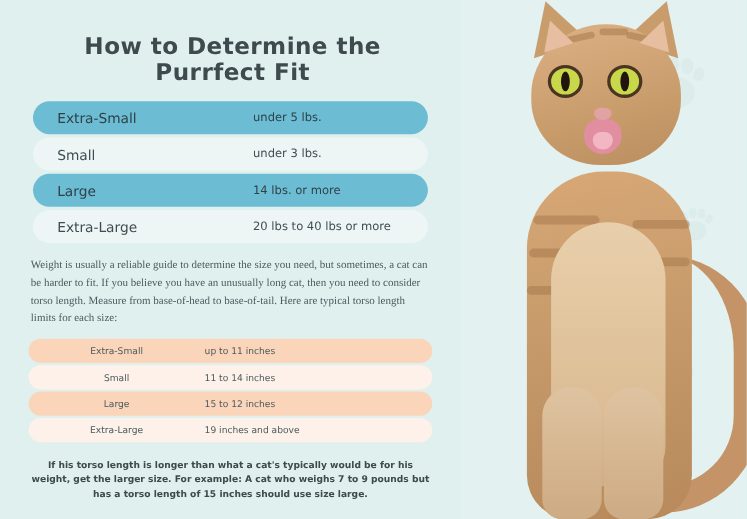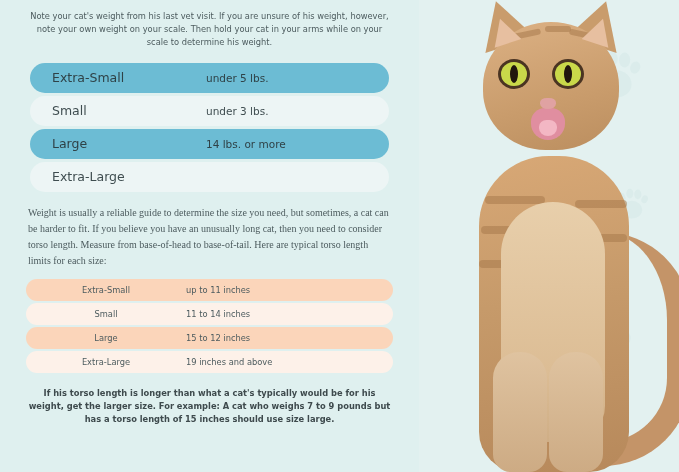--- a/index.html
+++ b/index.html
@@ -207,20 +207,21 @@
     padding-left: 22px;
     box-sizing: border-box;
     font-size: 12.5px;
     color: #3f4d50;
   }
   .size-row.alt-a .label,
   .size-row.alt-a .value { color: #2f4247; }
   .size-row .value {
     font-size: 10.5px;
     color: #3f4d50;
+    margin-left: 24px;
   }
   .mid-note {
     margin: 13px 28px 0 28px;
     font-size: 10px;
     line-height: 1.6;
     color: #4c5b5e;
     font-family: Liberation Serif, serif;
   }
   .torso-table {
     margin: 10px 26px 0 26px;
@@ -255,38 +256,39 @@
     text-align: center;
   }
 </style>
 </head>
 <body>
 
 <div class="page">
 
   <div class="content">
 
-
-    <div class="intro">Note your cat's weight from his last vet visit. If you are unsure of his weight, however, note your own weight on your scale. Then hold your cat in your arms while on your scale to determine his weight.</div>
+    <div class="title">How to Determine the Purrfect Fit</div>
+
 
     <div class="size-table">
       <div class="size-row alt-a">
         <div class="label">Extra-Small</div>
         <div class="value">under 5 lbs.</div>
       </div>
       <div class="size-row alt-b">
         <div class="label">Small</div>
         <div class="value">under 3 lbs.</div>
       </div>
       <div class="size-row alt-a">
         <div class="label">Large</div>
         <div class="value">14 lbs. or more</div>
       </div>
       <div class="size-row alt-b">
         <div class="label">Extra-Large</div>
+        <div class="value">20 lbs to 40 lbs or more</div>
       </div>
     </div>
 
     <div class="mid-note">Weight is usually a reliable guide to determine the size you need, but sometimes, a cat can be harder to fit. If you believe you have an unusually long cat, then you need to consider torso length. Measure from base-of-head to base-of-tail. Here are typical torso length limits for each size:</div>
 
     <div class="torso-table">
       <div class="torso-row alt-a">
         <div class="label">Extra-Small</div>
         <div class="value">up to 11 inches</div>
       </div>

